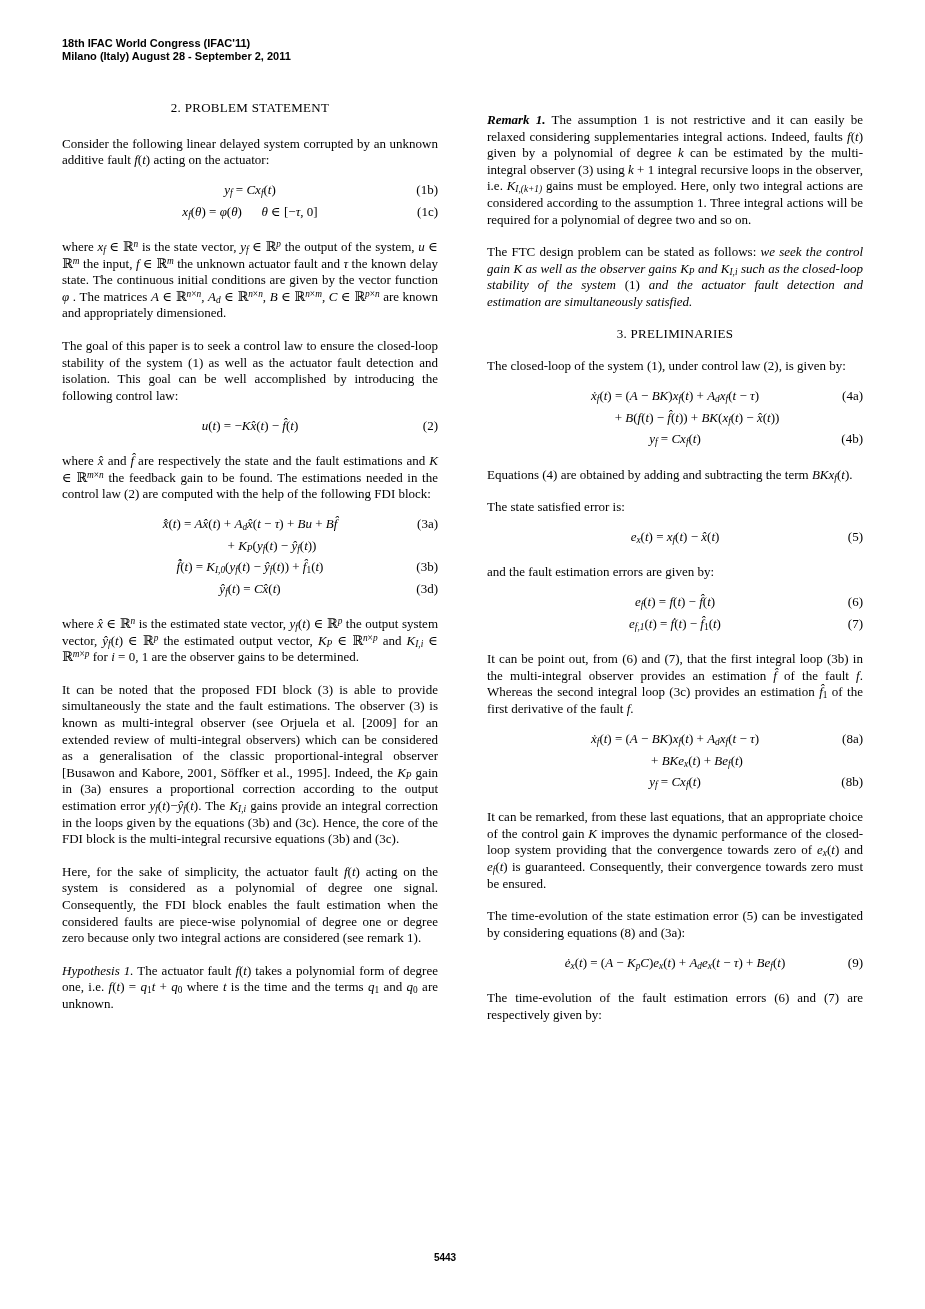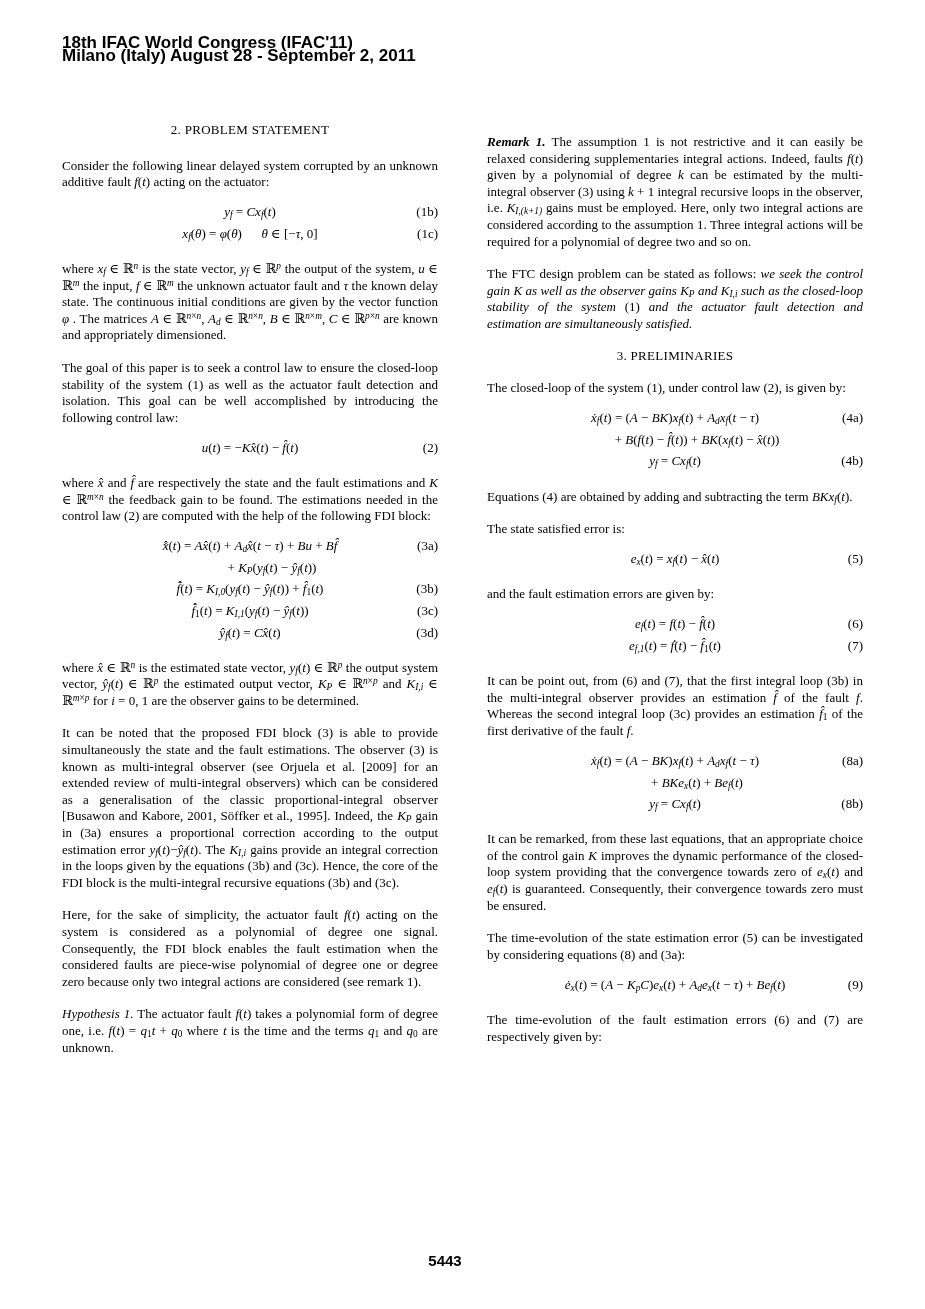--- a/index.html
+++ b/index.html
@@ -4,45 +4,45 @@
 <style>
   * { margin:0; padding:0; box-sizing:border-box; }
   html,body { background:#ffffff; }
   body {
     width:925px; height:1309px; position:relative; overflow:hidden;
     color:#000; font-family:"Liberation Serif","DejaVu Serif",serif;
   }
   .pg-header {
     position:absolute; left:62px; top:37px;
     font-family:"Liberation Sans","DejaVu Sans",sans-serif;
-    font-weight:bold; font-size:17px; line-height:12.5px;
+    font-weight:bold; font-size:11px; line-height:12.5px;
   }
   .columns {
-    position:absolute; left:62px; top:118px; width:801px;
+    position:absolute; left:62px; top:96px; width:801px;
     display:flex; gap:49px;
   }
   .col {
     width:385px; font-size:13px; line-height:16.6px; text-align:justify;
   }
   .sec-title {
     font-size:13px; font-weight:normal; text-align:center;
     letter-spacing:0.3px; margin:4px 0 19px 0;
   }
   .sec-title.mid { margin:15px 0 16px 0; }
   .para { margin:16px 0 9px 0; }
   .eq-group { margin:11px 0 13px 0; }
   .eq-row { position:relative; text-align:center; padding:2.5px 0; min-height:17px; }
   .eq-row .eq-num { position:absolute; right:0; top:2.5px; font-style:normal; }
   .eq-cont { padding-left:44px; }
   sub { font-size:72%; line-height:0; vertical-align:-0.25em; }
   sup { font-size:72%; line-height:0; vertical-align:0.45em; }
   .pg-footer {
     position:absolute; left:0; top:1252px; width:890px; text-align:center;
     font-family:"Liberation Sans","DejaVu Sans",sans-serif;
-    font-weight:bold; font-size:15px;
+    font-weight:bold; font-size:10px;
   }
 </style>
 </head>
 <body>
 
 <div class="pg-header">
   <div>18th IFAC World Congress (IFAC'11)</div>
   <div>Milano (Italy) August 28 - September 2, 2011</div>
 </div>
 
@@ -81,24 +81,20 @@
       <div class="eq-row">
         <span class="eq-body"><i>x̂̇</i>(<i>t</i>) = <i>Ax̂</i>(<i>t</i>) + <i>A<sub>d</sub>x̂</i>(<i>t</i> − <i>τ</i>) + <i>Bu</i> + <i>Bf̂</i></span>
         <span class="eq-num">(3a)</span>
       </div>
       <div class="eq-row eq-cont">
         <span class="eq-body">+ <i>K<sub>P</sub></i>(<i>y<sub>f</sub></i>(<i>t</i>) − <i>ŷ<sub>f</sub></i>(<i>t</i>))</span>
       </div>
       <div class="eq-row">
         <span class="eq-body"><i>f̂̇</i>(<i>t</i>) = <i>K<sub>I,0</sub></i>(<i>y<sub>f</sub></i>(<i>t</i>) − <i>ŷ<sub>f</sub></i>(<i>t</i>)) + <i>f̂</i><sub>1</sub>(<i>t</i>)</span>
         <span class="eq-num">(3b)</span>
-      </div>
-      <div class="eq-row">
-        <span class="eq-body"><i>f̂̇</i><sub>1</sub>(<i>t</i>) = <i>K<sub>I,1</sub></i>(<i>y<sub>f</sub></i>(<i>t</i>) − <i>ŷ<sub>f</sub></i>(<i>t</i>))</span>
-        <span class="eq-num">(3c)</span>
       </div>
       <div class="eq-row">
         <span class="eq-body"><i>ŷ<sub>f</sub></i>(<i>t</i>) = <i>Cx̂</i>(<i>t</i>)</span>
         <span class="eq-num">(3d)</span>
       </div>
     </div>
 
     <p class="para">where <i>x̂</i> ∈ ℝ<sup><i>n</i></sup> is the estimated state vector, <i>y<sub>f</sub></i>(<i>t</i>) ∈ ℝ<sup><i>p</i></sup> the output system vector, <i>ŷ<sub>f</sub></i>(<i>t</i>) ∈ ℝ<sup><i>p</i></sup> the estimated output vector, <i>K<sub>P</sub></i> ∈ ℝ<sup><i>n</i>×<i>p</i></sup> and <i>K<sub>I,i</sub></i> ∈ ℝ<sup><i>m</i>×<i>p</i></sup> for <i>i</i> = 0, 1 are the observer gains to be determined.</p>
 
     <p class="para">It can be noted that the proposed FDI block (3) is able to provide simultaneously the state and the fault estimations. The observer (3) is known as multi-integral observer (see Orjuela et al. [2009] for an extended review of multi-integral observers) which can be considered as a generalisation of the classic proportional-integral observer [Busawon and Kabore, 2001, Söffker et al., 1995]. Indeed, the <i>K<sub>P</sub></i> gain in (3a) ensures a proportional correction according to the output estimation error <i>y<sub>f</sub></i>(<i>t</i>)−<i>ŷ<sub>f</sub></i>(<i>t</i>). The <i>K<sub>I,i</sub></i> gains provide an integral correction in the loops given by the equations (3b) and (3c). Hence, the core of the FDI block is the multi-integral recursive equations (3b) and (3c).</p>

